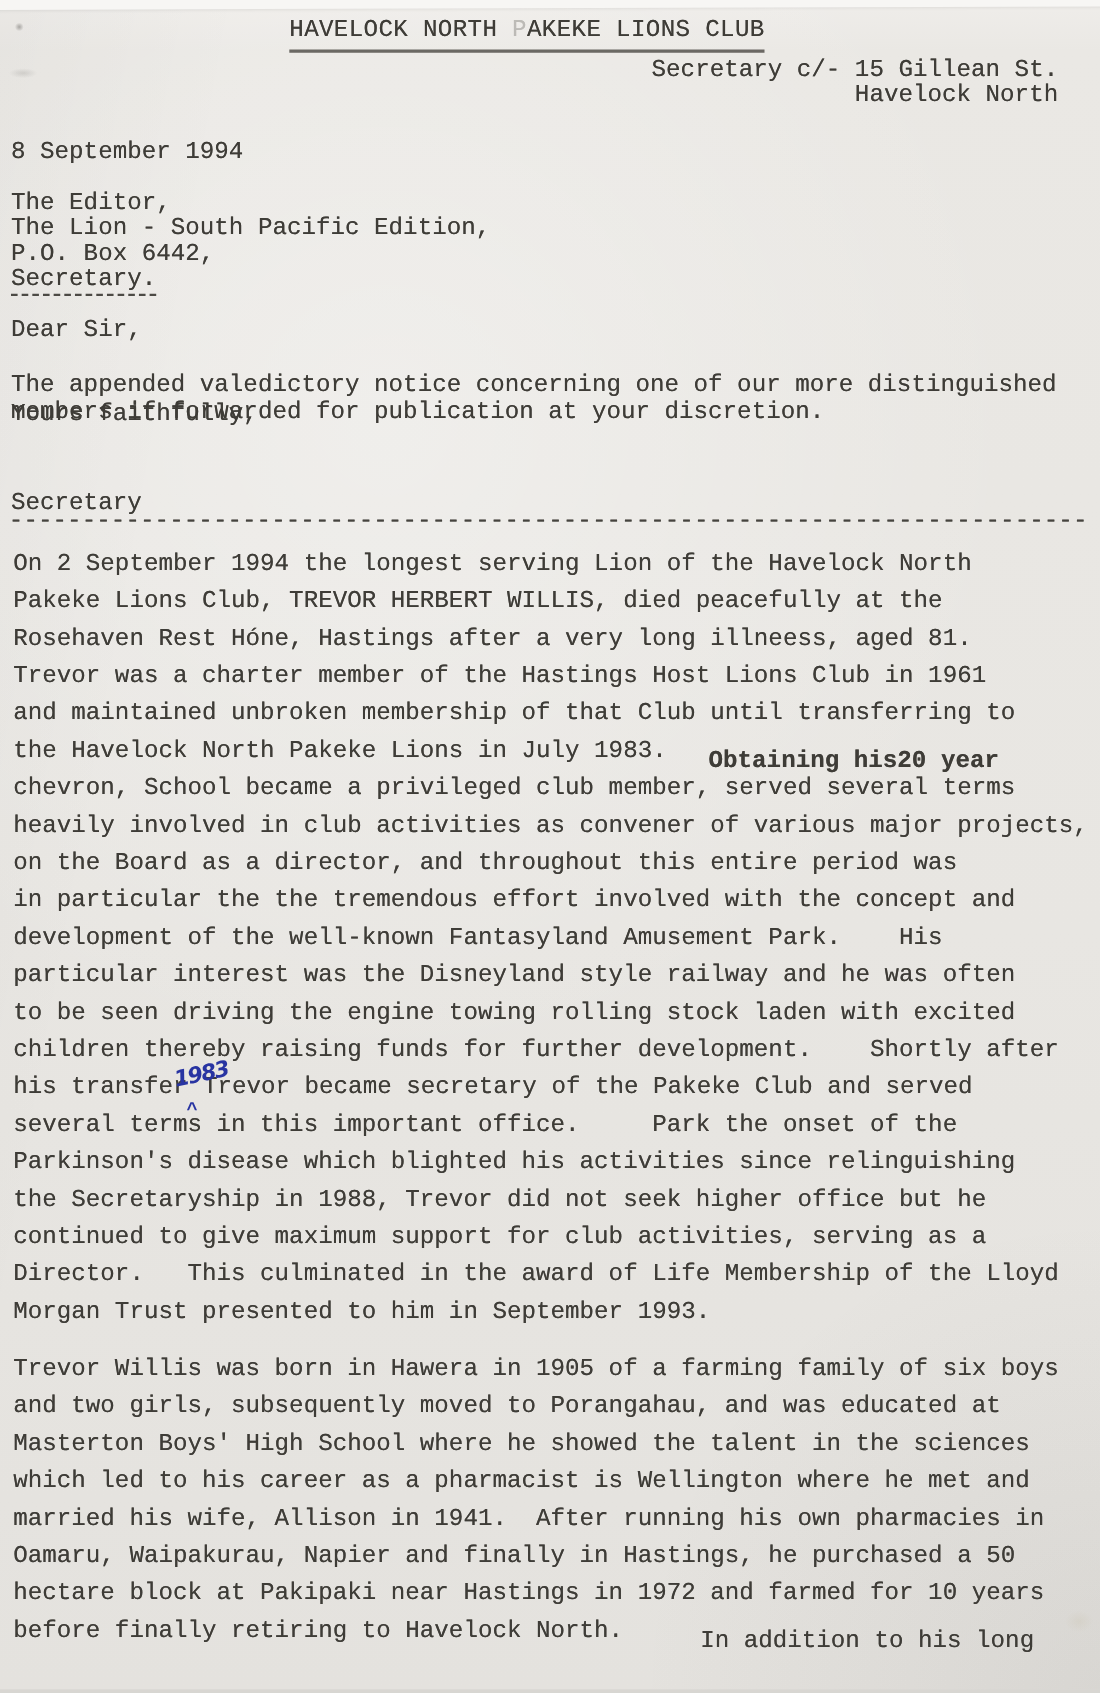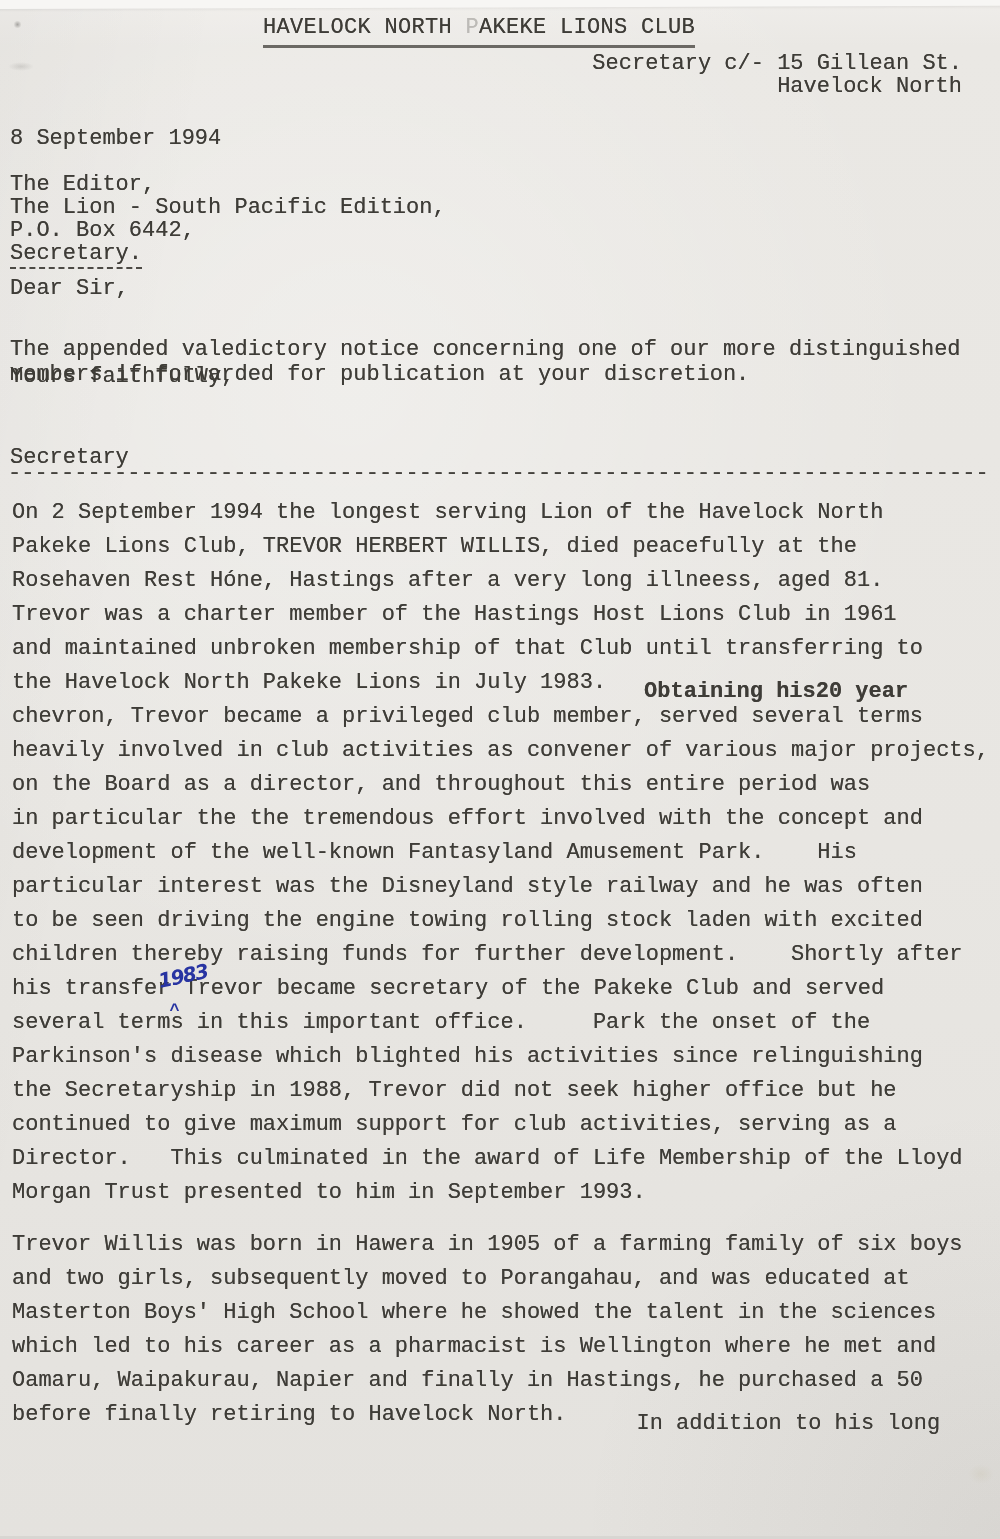--- a/index.html
+++ b/index.html
@@ -48,21 +48,21 @@
     position: absolute; right: 38px; top: 52px;
     text-align: right; line-height: 23px;
   }
   .date { position: absolute; left: 10px; top: 126px; }
   .recipient { position: absolute; left: 10px; top: 173px; line-height: 23px; }
   .dashed-underline {
     display: inline-block;
     border-bottom: 2px dashed #4c4a45;
     padding-bottom: 2px;
   }
-  .salutation { position: absolute; left: 10px; top: 276px; text-align: center; }
+  .salutation { position: absolute; left: 10px; top: 287px; text-align: center; }
   .letter-para { position: absolute; left: 10px; top: 303px; line-height: 25px; margin-top: 34px; }
   .closing { position: absolute; left: 10px; top: 364px; }
   .sig-title { position: absolute; left: 10px; top: 445px; }
   .separator {
     position: absolute; left: 8px; top: 461px;
     white-space: pre; color: #45433e; letter-spacing: 0.05px;
   }
 
   .para1 { position: absolute; left: 12px; top: 496px; line-height: 34px; }
   .para2 { position: absolute; left: 12px; top: 1228px; line-height: 34px; }
@@ -132,21 +132,21 @@
 
     <div class="line">On 2 September 1994 the longest serving Lion of the Havelock North</div>
         <div class="line">Pakeke Lions Club, TREVOR HERBERT WILLIS, died peacefully at the</div>
         <div class="line">Rosehaven Rest Hóne, Hastings after a very long illneess, aged 81.</div>
         <div class="line">Trevor was a charter member of the Hastings Host Lions Club in 1961</div>
         <div class="line">and maintained unbroken membership of that Club until transferring to</div>
       </div>
     <div class="line"><span>the Havelock North Pakeke Lions in July 1983.</span><span class="offset1">Obtaining his20 year</span></div>
     <div>
 
-    <div class="line">chevron, Trevor became a privileged club member, served several terms</div>
+    <div class="line">chevron, School became a privileged club member, served several terms</div>
         <div class="line">heavily involved in club activities as convener of various major projects,</div>
         <div class="line">on the Board as a director, and throughout this entire period was</div>
         <div class="line">in particular the the tremendous effort involved with the concept and</div>
         <div class="line">development of the well-known Fantasyland Amusement Park.    His</div>
         <div class="line">particular interest was the Disneyland style railway and he was often</div>
         <div class="line">to be seen driving the engine towing rolling stock laden with excited</div>
         <div class="line">children thereby raising funds for further development.    Shortly after</div>
       </div>
     <div class="line"><span>his transfer</span><span class="ins-wrap"><span class="ins-text">1983</span><span class="ins-caret">^</span></span><span>Trevor became secretary of the Pakeke Club and served</span></div>
     <div>
@@ -160,17 +160,19 @@
       </div>
   </div>
 
   <div class="para2">
     <div>
 
     <div class="line">Trevor Willis was born in Hawera in 1905 of a farming family of six boys</div>
         <div class="line">and two girls, subsequently moved to Porangahau, and was educated at</div>
         <div class="line">Masterton Boys' High School where he showed the talent in the sciences</div>
         <div class="line">which led to his career as a pharmacist is Wellington where he met and</div>
+        <div class="line">married his wife, Allison in 1941.  After running his own pharmacies in</div>
         <div class="line">Oamaru, Waipakurau, Napier and finally in Hastings, he purchased a 50</div>
+        <div class="line">hectare block at Pakipaki near Hastings in 1972 and farmed for 10 years</div>
       </div>
     <div class="line"><span>before finally retiring to Havelock North.</span><span class="offset2">In addition to his long</span></div>
   </div>
 </div>
 
 </body></html>

